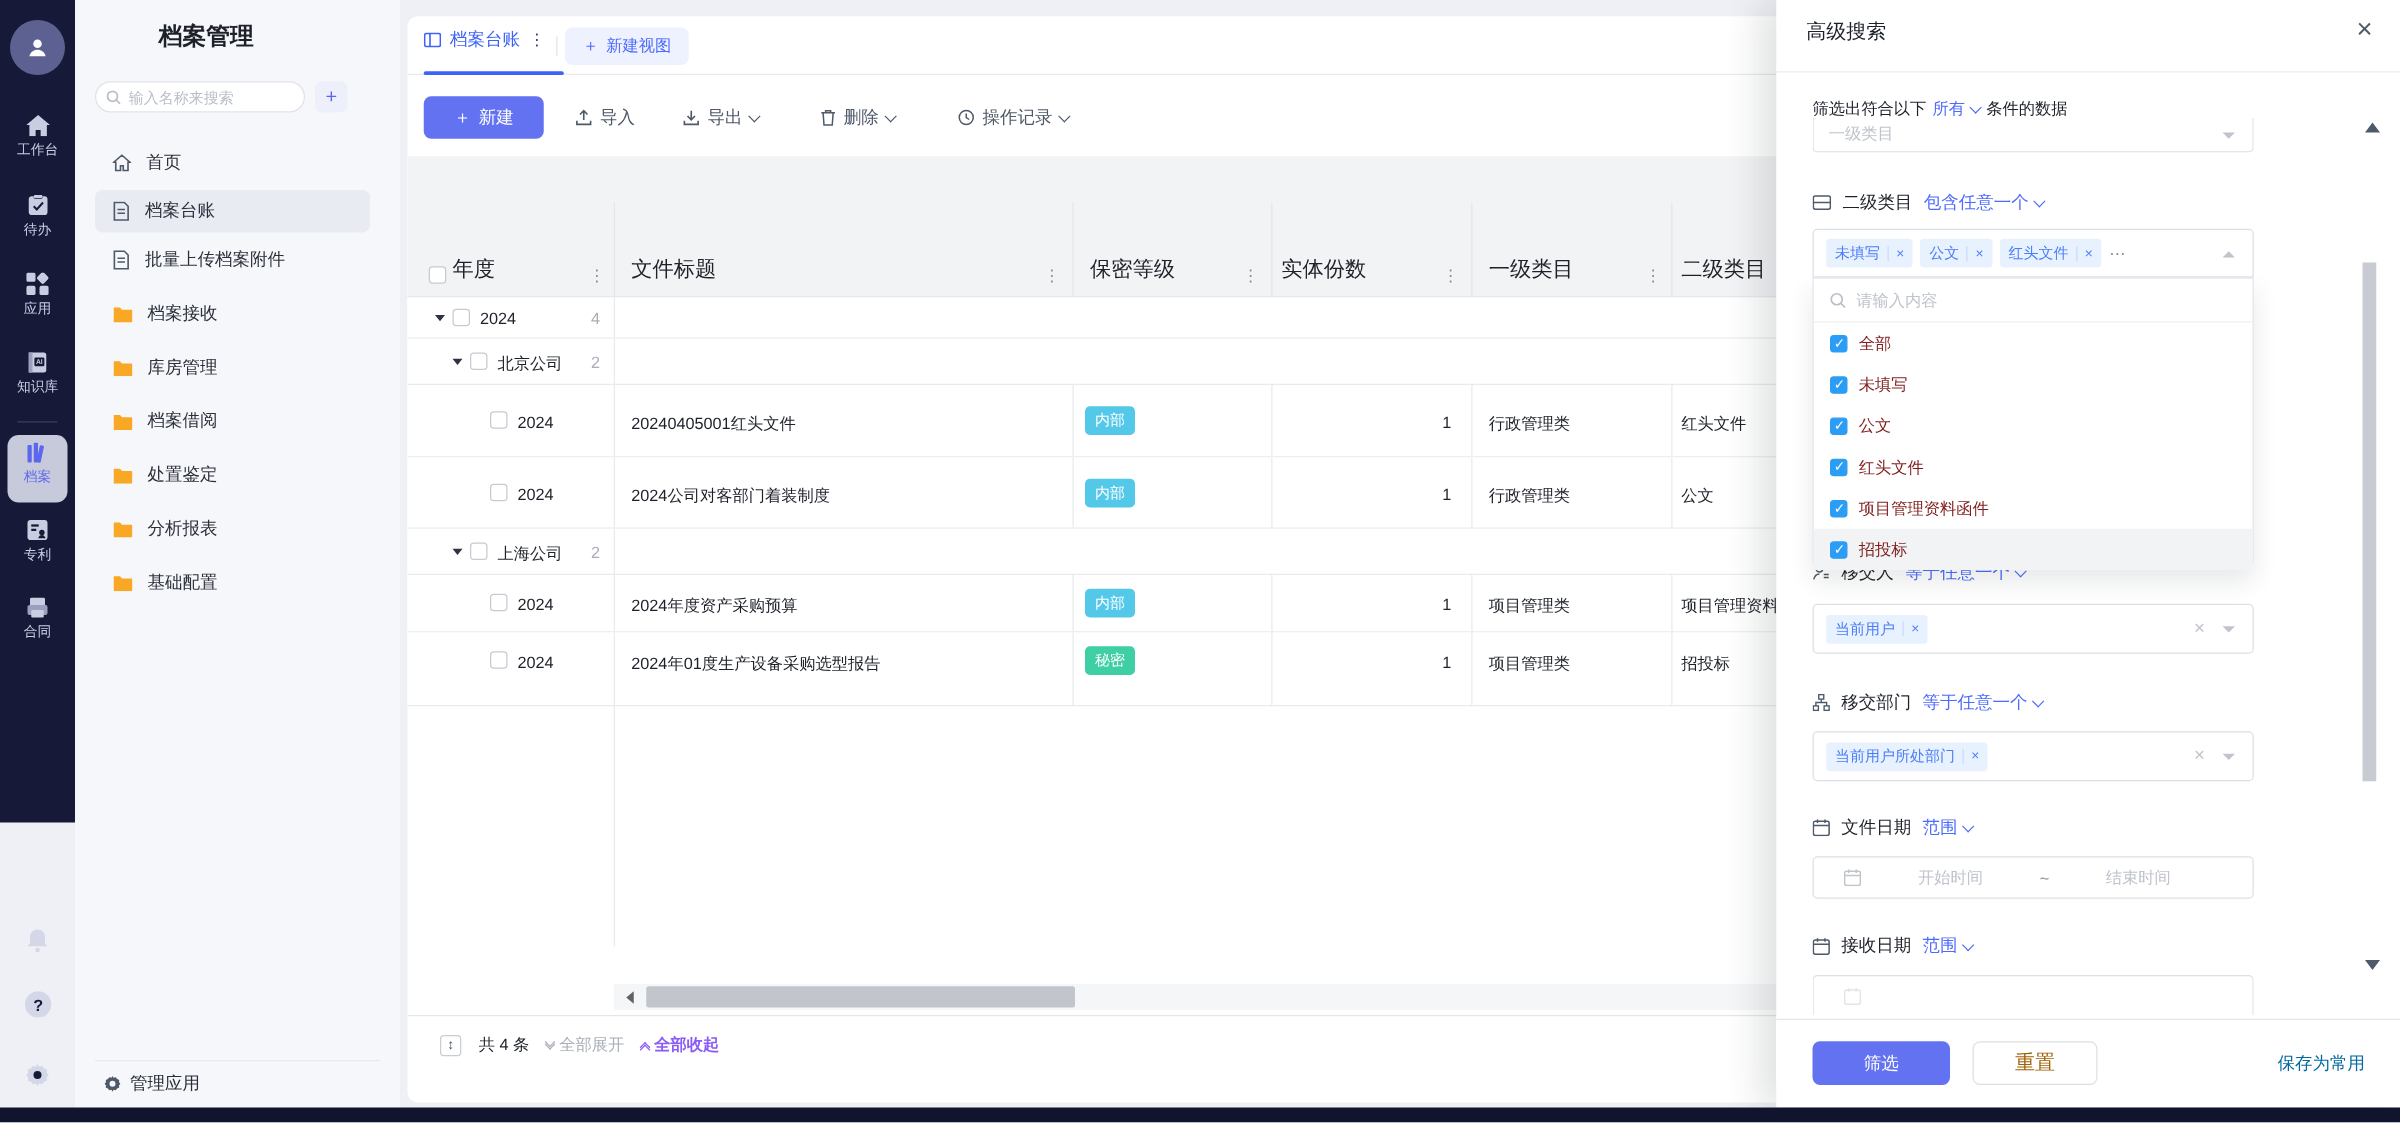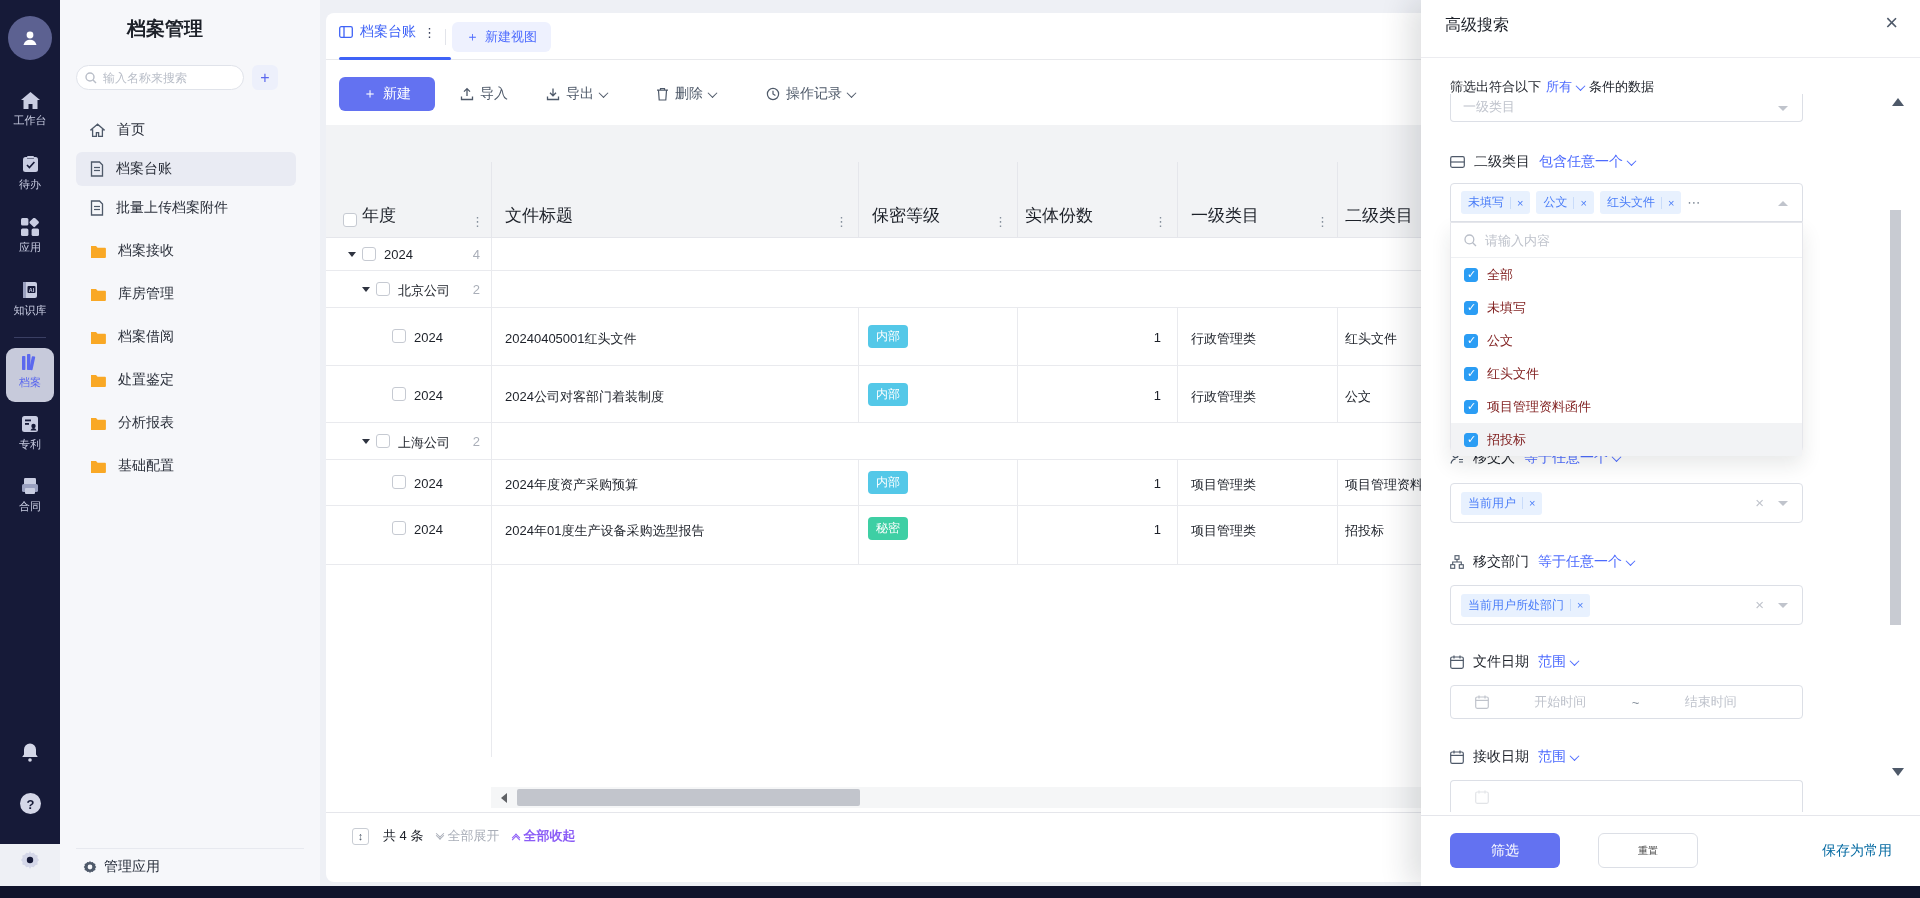--- a/index.html
+++ b/index.html
@@ -6,21 +6,21 @@
   html,body { overflow:hidden; }
   body {
     width:1920px; height:898px; position:relative;
     background:#eef0f5;
     font-family:"Liberation Sans","DejaVu Sans",sans-serif;
     color:#1d2129; font-size:13px;
   }
   svg { display:block; }
 
   
-  .rail { position:absolute; left:0; top:0; width:60px; height:844px; background:#161a38; z-index:40; }
+  .rail { position:absolute; left:0; top:0; width:60px; height:658px; background:#161a38; z-index:40; }
   .rail-avatar { position:absolute; left:8px; top:16px; width:44px; height:44px; border-radius:50%;
     background:#5c6191; display:flex; align-items:center; justify-content:center; cursor:pointer; }
   .rail-item { position:absolute; left:0; width:60px; display:flex; flex-direction:column;
     align-items:center; gap:5px; color:#c9cde2; font-size:11px; cursor:pointer; }
   .rail-item .rlabel { line-height:12px; }
   .rail-active-bg { position:absolute; left:6px; top:348px; width:48px; height:54px;
     background:#c7cadb; border-radius:9px; }
   .rail-item.active { color:#5b68ee; }
   .rail-divider { position:absolute; left:14px; top:337px; width:32px; height:1px; background:#3a3f63; }
   .rail-bottom { position:absolute; left:0; width:60px; display:flex; justify-content:center; cursor:pointer; }
@@ -152,21 +152,21 @@
   .datebox { position:absolute; left:29px; width:353px; height:34px; border:1px solid #dcdfe6; border-radius:4px;
     background:#fff; display:flex; align-items:center; padding:0 24px; gap:4px; }
   .datebox .dinput { flex:1; text-align:center; font-size:13px; color:#bfc3cc; }
   .datebox .tilde { color:#86909c; }
 
   .p-footer { position:absolute; left:0; top:815px; width:100%; height:53px; background:#fff;
     border-top:1px solid #e5e6eb; }
   .btn-filter { position:absolute; left:29px; top:17px; width:110px; height:35px; background:#6372f1;
     border:0; border-radius:6px; color:#fff; font-size:14px; cursor:pointer; }
   .btn-reset { position:absolute; left:157px; top:17px; width:100px; height:35px; background:#fff;
-    border:1px solid #dcdfe6; border-radius:6px; color:#404040; font-size:10px; cursor:pointer;margin-left:20px; }
+    border:1px solid #dcdfe6; border-radius:6px; color:#a16207; font-size:16px; cursor:pointer; }
   .p-save { position:absolute; right:28px; top:26px; color:#0369a1; font-size:14px; cursor:pointer; }
 
   .pscroll-up { position:absolute; left:471px; top:98px; width:0; height:0; border-left:6px solid transparent;
     border-right:6px solid transparent; border-bottom:8px solid #4e5969; cursor:pointer; }
   .pscroll-down { position:absolute; left:471px; top:768px; width:0; height:0; border-left:6px solid transparent;
     border-right:6px solid transparent; border-top:8px solid #4e5969; cursor:pointer; }
   .pscroll-thumb { position:absolute; left:469px; top:210px; width:11px; height:415px; background:#c8cbd2; cursor:pointer; }
 
   
   .bottom-strip { position:absolute; left:0; top:886px; width:1920px; height:12px; background:#10142c; z-index:60; }

